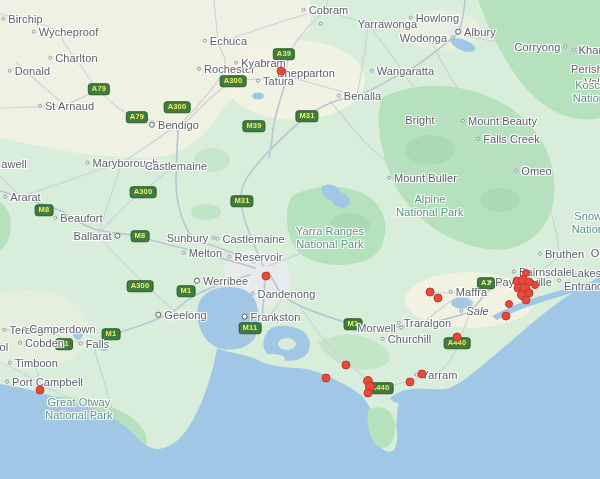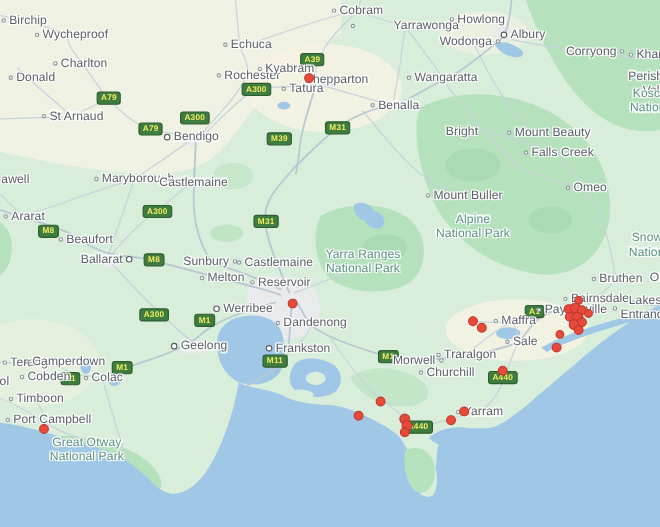--- a/index.html
+++ b/index.html
@@ -199,29 +199,29 @@
 National Park</span></div>
       <div class="label park" style="left: 430px; top: 206px;"><span class="txt">Alpine
 National Park</span></div>
       <div class="label town" style="left: 561px; top: 254px;"><span class="dot"></span><span class="txt">Bruthen</span></div>
       <div class="label town" style="left: 597px; top: 253px;"><span class="txt">Or</span></div>
       <div class="label town" style="left: 542px; top: 272px;"><span class="dot"></span><span class="txt">Bairnsdale</span></div>
       <div class="label town" style="left: 520px; top: 282px;"><span class="dot"></span><span class="txt">Paynesville</span></div>
       <div class="label town" style="left: 583px; top: 280px;"><span class="dot"></span><span class="txt">Lakes
 Entrance</span></div>
       <div class="label town" style="left: 468px; top: 292px;"><span class="dot"></span><span class="txt">Maffra</span></div>
-      <div class="label town" style="left: 474px; top: 311px;"><span class="dot"></span><span class="txt">Sale</span></div>
+      <div class="label town" style="left: 474px; top: 311px; font-style: italic;"><span class="dot"></span><span class="txt">Sale</span></div>
       <div class="label town" style="left: 424px; top: 323px;"><span class="dot"></span><span class="txt">Traralgon</span></div>
       <div class="label town" style="left: 380px; top: 328px;"><span class="txt">Morwell</span><span class="dot"></span></div>
       <div class="label town" style="left: 406px; top: 339px;"><span class="dot"></span><span class="txt">Churchill</span></div>
       <div class="label town" style="left: 436px; top: 375px;"><span class="dot"></span><span class="txt">Yarram</span></div>
       <div class="label town" style="left: 23px; top: 330px;"><span class="dot"></span><span class="txt">Terang</span></div>
       <div class="label town" style="left: 59px; top: 329px;"><span class="dot"></span><span class="txt">Camperdown</span></div>
       <div class="label town" style="left: 41px; top: 343px;"><span class="dot"></span><span class="txt">Cobden</span></div>
-      <div class="label town" style="left: 94px; top: 344px;"><span class="dot"></span><span class="txt">Colac</span></div>
+      <div class="label town" style="left: 94px; top: 344px;"><span class="dot"></span><span class="txt">Falls</span></div>
       <div class="label town" style="left: 4px; top: 347px;"><span class="txt">ol</span></div>
       <div class="label town" style="left: 33px; top: 363px;"><span class="dot"></span><span class="txt">Timboon</span></div>
       <div class="label town" style="left: 44px; top: 382px;"><span class="dot"></span><span class="txt">Port Campbell</span></div>
       <div class="label park" style="left: 79px; top: 409px;"><span class="txt">Great Otway
 National Park</span></div>
     </div>
   <div class="layer">
       <div class="marker" style="left: 281px; top: 71px; width: 9px; height: 9px; pointer-events: auto;"></div>
       <div class="marker" style="left: 266px; top: 276px; width: 9px; height: 9px; pointer-events: auto;"></div>
       <div class="marker" style="left: 40px; top: 390px; width: 9px; height: 9px; pointer-events: auto;"></div>

